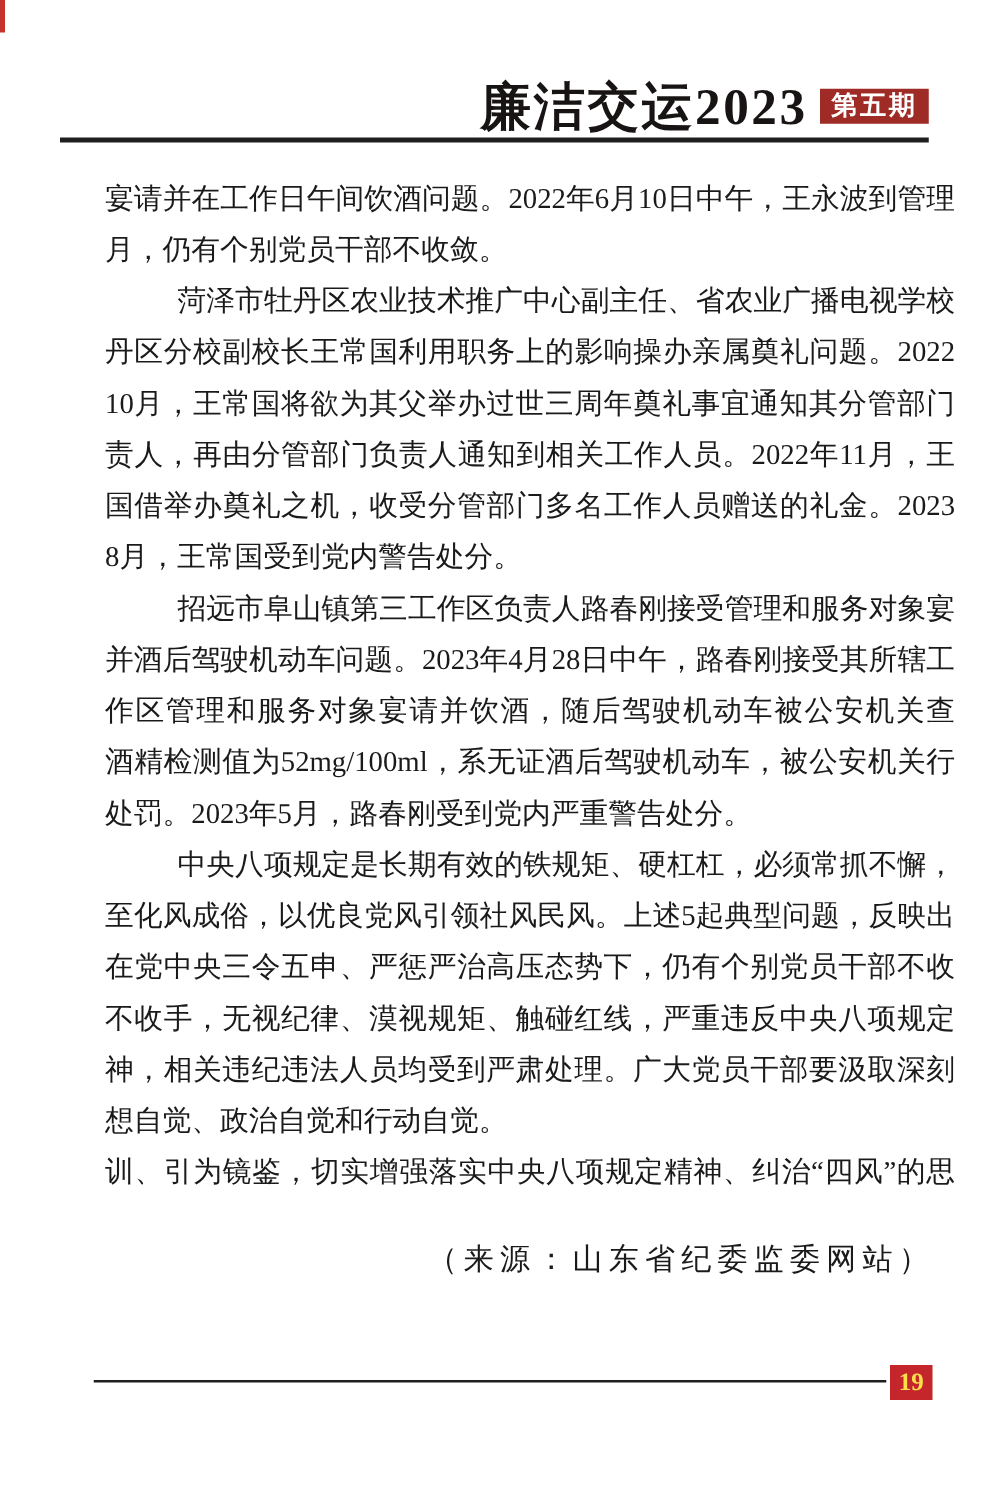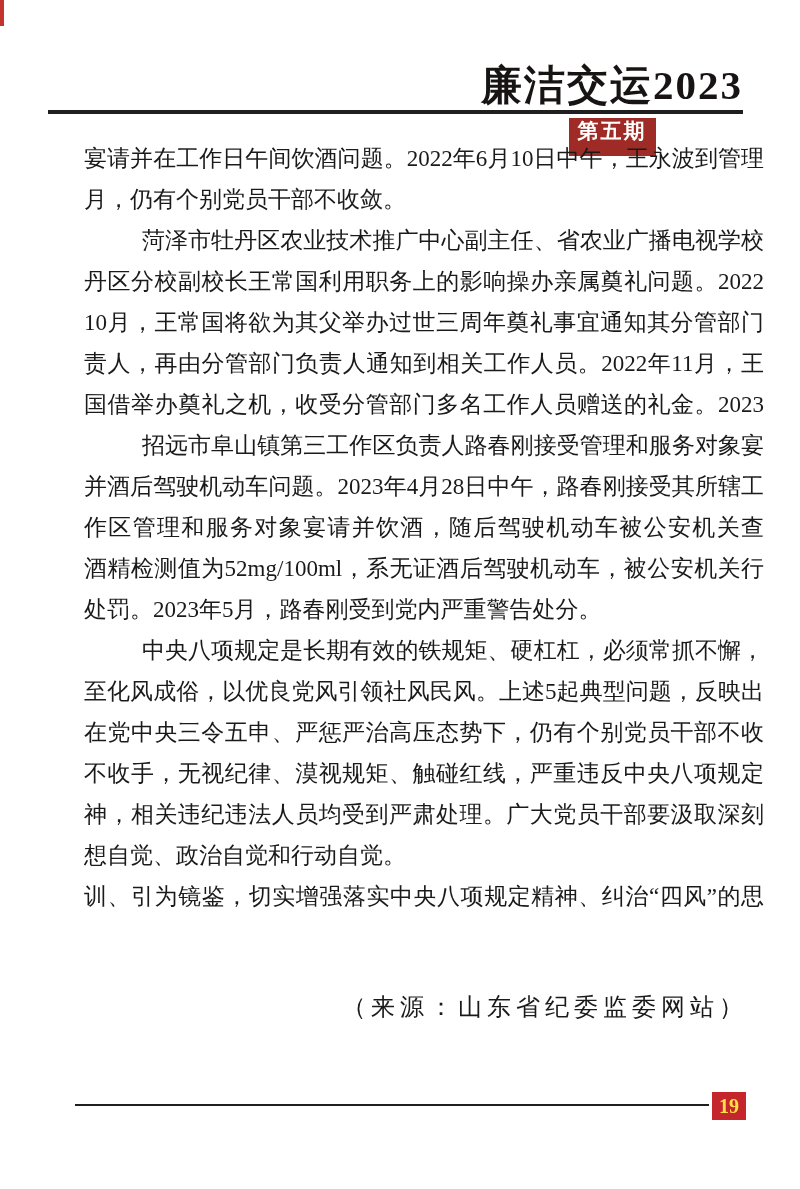--- a/index.html
+++ b/index.html
@@ -14,33 +14,32 @@
   }
   .corner-mark {
     position:absolute; left:0; top:0;
     width:4px; height:26px;
     background:#c5342c;
   }
   .masthead {
     position:absolute; top:62px; right:57px;
     display:flex; align-items:center; gap:10px;
     white-space:nowrap;
-    flex-direction:column;
   }
   .masthead-title {
     font-size:41px; font-weight:900;
     letter-spacing:2px;
     color:#171413;
     line-height:46px;
   }
   .issue-badge {
     display:inline-block;
     font-size:21px; font-weight:700;
     color:#ffffff;
-    padding:1px 9px 12px 9px;
+    padding:1px 9px 2px 9px;
     line-height:25px;
     letter-spacing:2px;
   }
   .header-rule {
     position:absolute; left:48px; top:110px;
     width:695px; height:4px;
     background:#1f1f1f;
   }
   .body-text {
     position:absolute; left:84px; top:138px;
@@ -90,20 +89,21 @@
   <div class="header-rule" style="background: rgb(31, 31, 31);"></div>
 
   <div class="body-text" id="body-text">
       <div class="line">宴请并在工作日午间饮酒问题。2022年6月10日中午，王永波到管理</div>
       <div class="line last">月，仍有个别党员干部不收敛。</div>
       <div class="line indent">菏泽市牡丹区农业技术推广中心副主任、省农业广播电视学校牡</div>
       <div class="line">丹区分校副校长王常国利用职务上的影响操办亲属奠礼问题。2022年</div>
       <div class="line">10月，王常国将欲为其父举办过世三周年奠礼事宜通知其分管部门负</div>
       <div class="line">责人，再由分管部门负责人通知到相关工作人员。2022年11月，王常</div>
       <div class="line">国借举办奠礼之机，收受分管部门多名工作人员赠送的礼金。2023年</div>
+      <div class="line last">8月，王常国受到党内警告处分。</div>
       <div class="line indent">招远市阜山镇第三工作区负责人路春刚接受管理和服务对象宴请</div>
       <div class="line">并酒后驾驶机动车问题。2023年4月28日中午，路春刚接受其所辖工</div>
       <div class="line">作区管理和服务对象宴请并饮酒，随后驾驶机动车被公安机关查获，</div>
       <div class="line">酒精检测值为52mg/100ml，系无证酒后驾驶机动车，被公安机关行政</div>
       <div class="line last">处罚。2023年5月，路春刚受到党内严重警告处分。</div>
       <div class="line indent">中央八项规定是长期有效的铁规矩、硬杠杠，必须常抓不懈，直</div>
       <div class="line">至化风成俗，以优良党风引领社风民风。上述5起典型问题，反映出</div>
       <div class="line">在党中央三令五申、严惩严治高压态势下，仍有个别党员干部不收敛</div>
       <div class="line">不收手，无视纪律、漠视规矩、触碰红线，严重违反中央八项规定精</div>
       <div class="line">神，相关违纪违法人员均受到严肃处理。广大党员干部要汲取深刻教</div>

